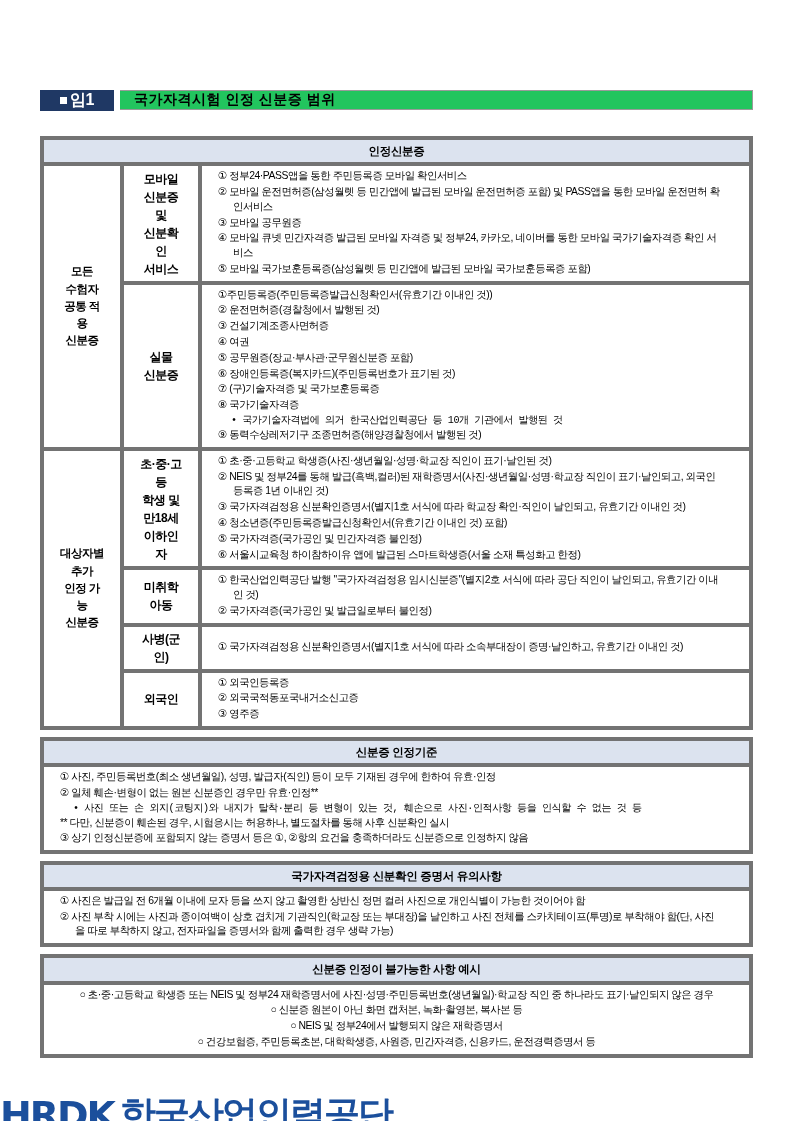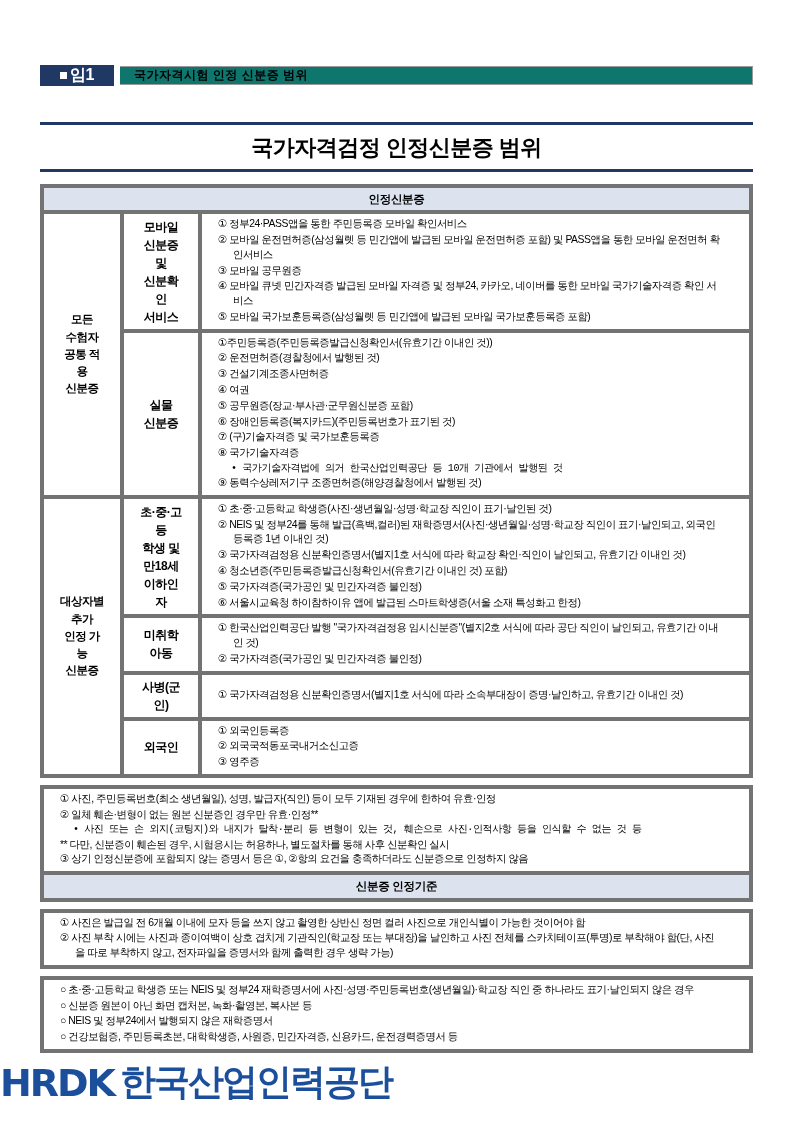--- a/index.html
+++ b/index.html
@@ -18,22 +18,22 @@
     width: 793px;
     height: 1121px;
     position: relative;
     box-sizing: border-box;
     padding: 0 40px;
   }
 
   
   .header-row {
     display: flex;
-    align-items: center;
-    margin-top: 58px;
+    align-items: flex-start;
+    margin-top: 90px;
     height: 34px;
   }
   .header-badge {
     background: #1f3864;
     color: #ffffff;
     font-size: 16px;
     font-weight: bold;
     letter-spacing: -0.5px;
     display: flex;
     align-items: center;
@@ -49,24 +49,24 @@
     margin-right: 3px;
   }
   .header-title-box {
     flex: 1;
     border: 1px solid #9a9a9a;
     border-left: none;
     margin-left: 6px;
     display: flex;
     align-items: center;
     padding-left: 14px;
-    font-size: 12px;
+    font-size: 14px;
     font-weight: bold;
     letter-spacing: 0.5px;
-    background: #0f766e;
+    background: #22c55e;
   }
 
   
   .title-wrap {
     margin-top: 30px;
     text-align: center;
   }
   .title-rule-top {
     border-top: 3px solid #1f3864;
     width: 100%;
@@ -149,20 +149,21 @@
     letter-spacing: -0.45px;
     padding-left: 14px;
     text-indent: -14px;
   }
   .sect-spacer { height: 7px; }
 
   .circ-list {
     list-style: none;
     margin: 0;
     padding: 0;
+    text-align: center;
   }
   .circ-list > li {
     padding-left: 15px;
     text-indent: -15px;
     letter-spacing: -0.45px;
     margin: 0 0 1px 0;
   }
 
   
   .footer {
@@ -195,25 +196,20 @@
 <div class="page">
 
   <div class="header-row">
     <div class="header-badge">
         <span class="sq"></span>
         <span>임1</span>
       </div>
     <div class="header-title-box">국가자격시험  인정  신분증  범위</div>
   </div>
 
-  <div class="title-wrap">
-    <div class="title-rule-top"></div>
-    <div class="doc-title">국가자격검정 인정신분증 범위</div>
-    <div class="title-rule-bottom"></div>
-  </div>
 
   <div style="height:12px"></div>
 
   <table class="doc">
     <colgroup>
       <col style="width:80px">
       <col style="width:78px">
       <col>
     </colgroup>
     <tbody>
@@ -268,21 +264,21 @@
             <li>⑤ 국가자격증(국가공인 및 민간자격증 불인정)</li>
             <li>⑥ 서울시교육청 하이참하이유 앱에 발급된 스마트학생증(서울 소재 특성화고 한정)</li>
           </ol>
         </td>
       </tr>
       <tr>
         <td class="sub">미취학 아동</td>
         <td class="body">
           <ol class="num">
             <li>① 한국산업인력공단 발행 "국가자격검정용 임시신분증"(별지2호 서식에 따라 공단  직인이 날인되고, 유효기간 이내인 것)</li>
-            <li>② 국가자격증(국가공인 및 민간자격증 불인정)</li>
+            <li>② 국가자격증(국가공인 및 발급일로부터 불인정)</li>
           </ol>
         </td>
       </tr>
       <tr>
         <td class="sub">사병(군인)</td>
         <td class="body">
           <ol class="num">
             <li>① 국가자격검정용 신분확인증명서(별지1호 서식에  따라 소속부대장이  증명·날인하고, 유효기간 이내인 것)</li>
           </ol>
         </td>
@@ -297,60 +293,66 @@
           </ol>
         </td>
       </tr>
     </tbody>
   </table>
 
   <div class="sect-spacer"></div>
 
   <table class="doc">
     <tbody>
+      <tr>
+        <td class="band">신분증 인정기준</td>
+      </tr>
       <tr>
         <td class="body">
           <ol class="num">
             <li>① 사진, 주민등록번호(최소 생년월일), 성명, 발급자(직인) 등이 모두 기재된 경우에 한하여 유효·인정</li>
             <li>② 일체 훼손·변형이 없는 원본 신분증인 경우만 유효·인정**</li>
           </ol>
           <ul class="dash">
             <li>• 사진 또는 손 외지(코팅지)와 내지가 탈착·분리 등 변형이 있는 것, 훼손으로 사진·인적사항 등을 인식할 수 없는 것 등</li>
           </ul>
           <div class="note">** 다만, 신분증이 훼손된 경우, 시험응시는 허용하나, 별도절차를 통해 사후 신분확인 실시</div>
           <ol class="num">
             <li>③ 상기 인정신분증에 포함되지 않는 증명서 등은 ①, ②항의 요건을 충족하더라도 신분증으로 인정하지 않음</li>
           </ol>
         </td>
       </tr>
-      <tr>
-        <td class="band">신분증 인정기준</td>
-      </tr>
     </tbody>
   </table>
 
   <div class="sect-spacer"></div>
 
   <table class="doc">
     <tbody>
       <tr>
+        <td class="band">국가자격검정용 신분확인 증명서 유의사항</td>
+      </tr>
+      <tr>
         <td class="body">
           <ol class="num">
             <li>① 사진은 발급일 전 6개월 이내에 모자 등을 쓰지 않고 촬영한 상반신 정면 컬러 사진으로 개인식별이 가능한  것이어야  함</li>
             <li>② 사진 부착 시에는 사진과 종이여백이 상호 겹치게 기관직인(학교장 또는 부대장)을 날인하고 사진 전체를 스카치테이프(투명)로 부착해야 함(단, 사진을 따로 부착하지 않고, 전자파일을 증명서와 함께 출력한 경우 생략 가능)</li>
           </ol>
         </td>
       </tr>
     </tbody>
   </table>
 
   <div class="sect-spacer"></div>
 
   <table class="doc">
     <tbody>
+      <tr>
+        <td class="band">신분증 인정이 불가능한 사항 예시</td>
+      </tr>
       <tr>
         <td class="body">
           <ul class="circ-list">
             <li>○ 초·중·고등학교 학생증 또는 NEIS 및 정부24 재학증명서에 사진·성명·주민등록번호(생년월일)·학교장 직인 중  하나라도 표기·날인되지 않은 경우</li>
             <li>○ 신분증 원본이 아닌 화면 캡처본, 녹화·촬영본, 복사본 등</li>
             <li>○ NEIS 및 정부24에서  발행되지 않은 재학증명서</li>
             <li>○ 건강보험증, 주민등록초본, 대학학생증, 사원증, 민간자격증, 신용카드, 운전경력증명서 등</li>
           </ul>
         </td>
       </tr>

